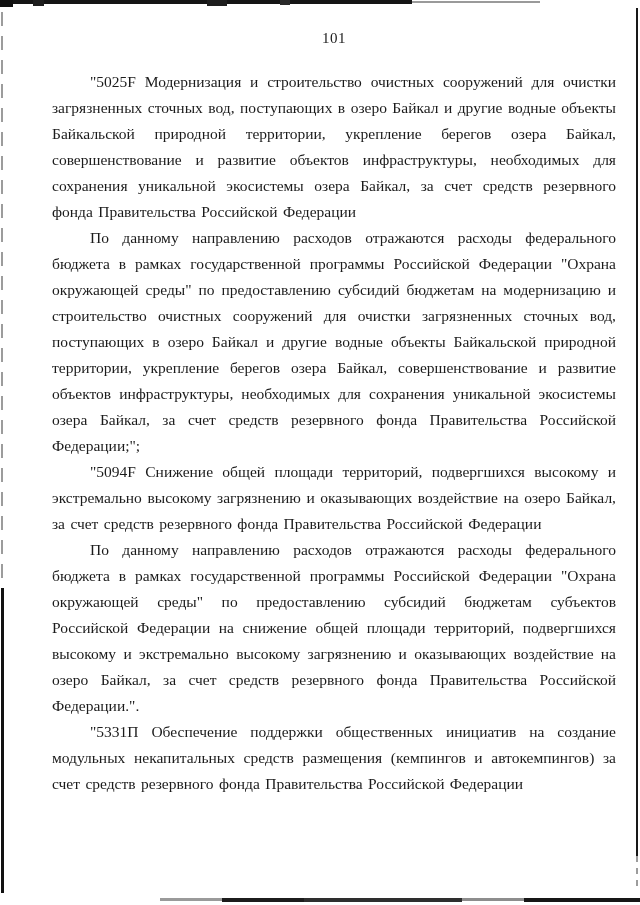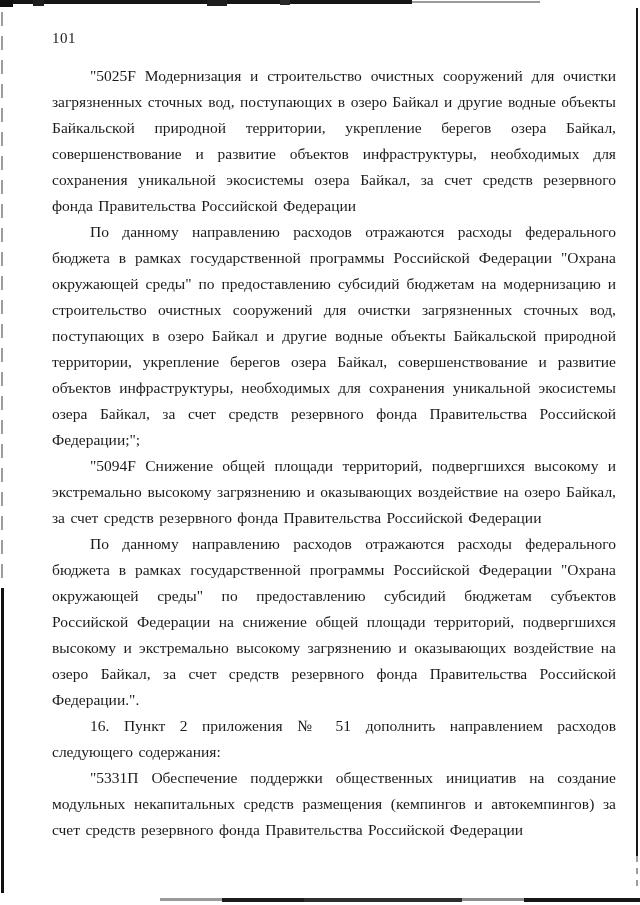--- a/index.html
+++ b/index.html
@@ -16,23 +16,24 @@
     font-family: "Liberation Serif", "DejaVu Serif", serif;
     color: #1b1b1b;
   }
   .content {
     position: absolute;
     left: 52px;
     top: 30px;
     width: 564px;
   }
   .page-number {
+    text-align: center;
     font-size: 15px;
     letter-spacing: 0.5px;
-    margin-bottom: 16px;
+    margin-bottom: 22px;
   }
   p.body-para {
     margin: 0;
     font-size: 15.5px;
     line-height: 26px;
     text-align: justify;
     text-indent: 38px;
     word-spacing: 1.5px;
   }
   
@@ -85,18 +86,17 @@
     <div class="page-number">101</div>
 
     <p class="body-para">"5025F Модернизация и строительство очистных сооружений для очистки загрязненных сточных вод, поступающих в озеро Байкал и другие водные объекты Байкальской природной территории, укрепление берегов озера Байкал, совершенствование и развитие объектов инфраструктуры, необходимых для сохранения уникальной экосистемы озера Байкал, за счет средств резервного фонда Правительства Российской Федерации</p>
 
     <p class="body-para">По данному направлению расходов отражаются расходы федерального бюджета в рамках государственной программы Российской Федерации "Охрана окружающей среды" по предоставлению субсидий бюджетам на модернизацию и строительство очистных сооружений для очистки загрязненных сточных вод, поступающих в озеро Байкал и другие водные объекты Байкальской природной территории, укрепление берегов озера Байкал, совершенствование и развитие объектов инфраструктуры, необходимых для сохранения уникальной экосистемы озера Байкал, за счет средств резервного фонда Правительства Российской Федерации;";</p>
 
     <p class="body-para">"5094F Снижение общей площади территорий, подвергшихся высокому и экстремально высокому загрязнению и оказывающих воздействие на озеро Байкал, за счет средств резервного фонда Правительства Российской Федерации</p>
 
     <p class="body-para">По данному направлению расходов отражаются расходы федерального бюджета в рамках государственной программы Российской Федерации "Охрана окружающей среды" по предоставлению субсидий бюджетам субъектов Российской Федерации на снижение общей площади территорий, подвергшихся высокому и экстремально высокому загрязнению и оказывающих воздействие на озеро Байкал, за счет средств резервного фонда Правительства Российской Федерации.".</p>
 
-    <p class="body-para">16. Пункт 2 приложения № 51 дополнить направлением расходов следующего содержания:</p>
 
     <p class="body-para">"5331П Обеспечение поддержки общественных инициатив на создание модульных некапитальных средств размещения (кемпингов и автокемпингов) за счет средств резервного фонда Правительства Российской Федерации</p>
   </div>
 
 </div>
 
 </body></html>

